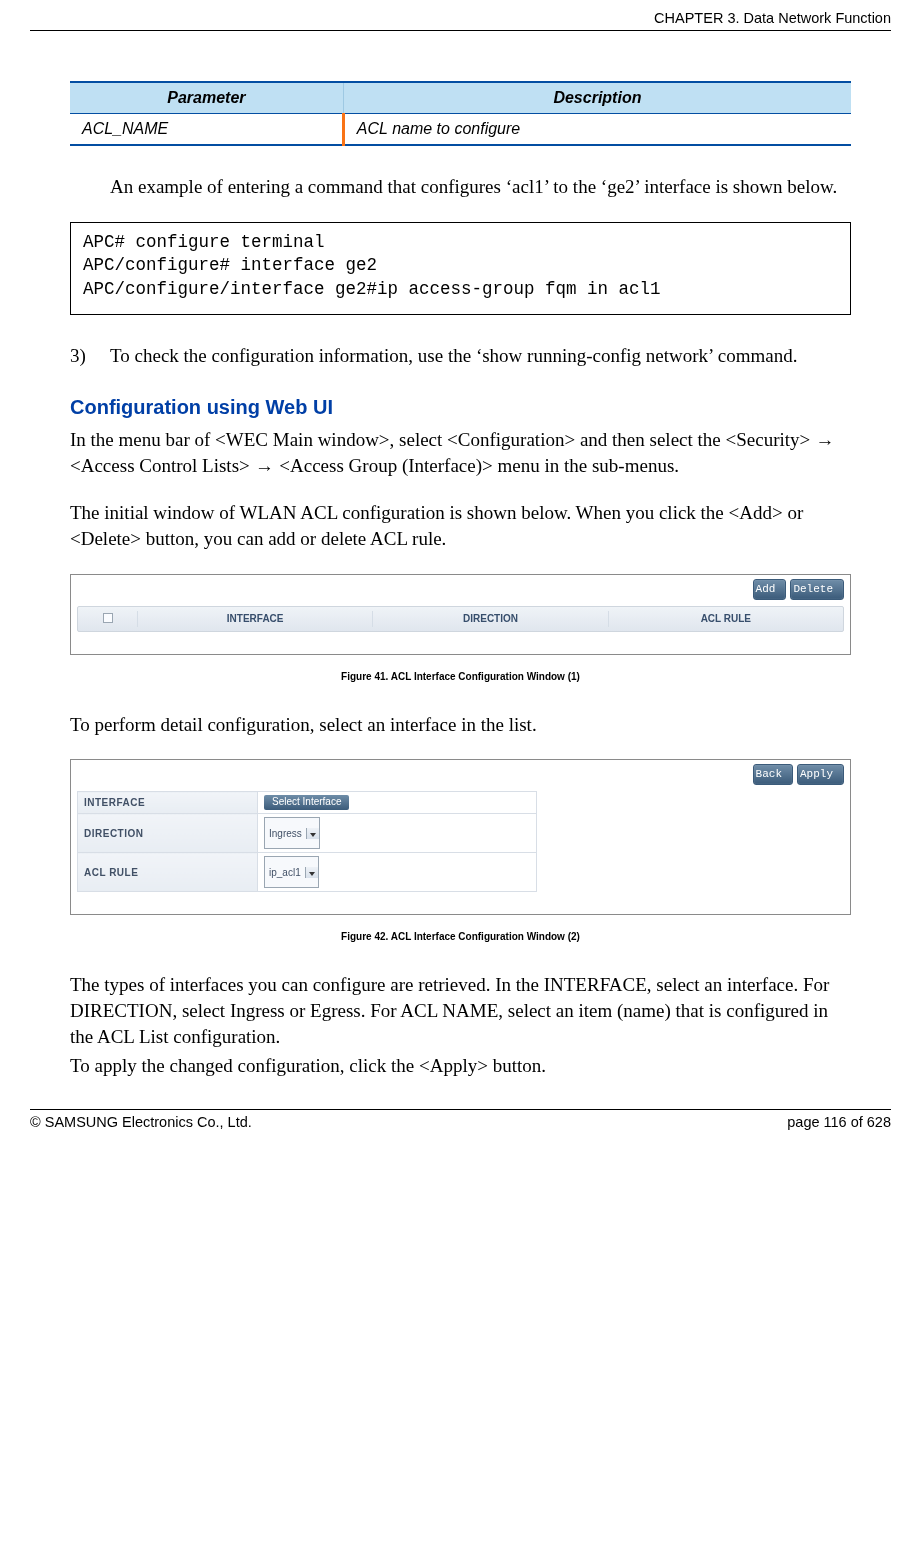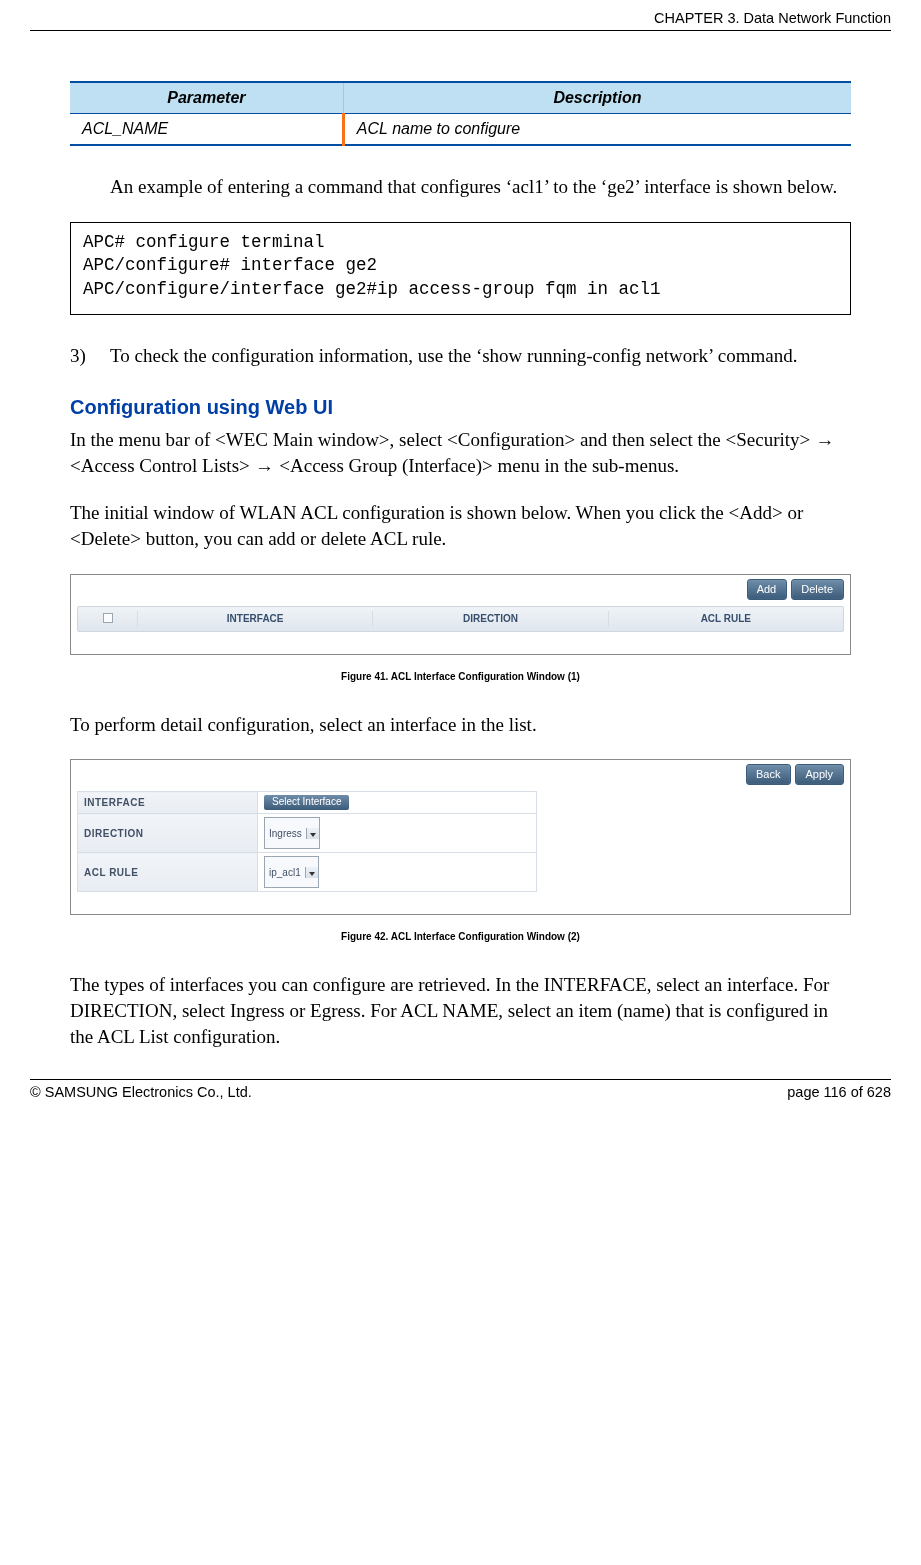--- a/index.html
+++ b/index.html
@@ -114,24 +114,24 @@
     background: #fff;
   }
   .fig-toolbar {
     display: flex;
     justify-content: flex-end;
     gap: 4px;
     margin-bottom: 6px;
   }
   .fig-btn {
     color: #fff;
-    font-family: Liberation Sans, sans-serif;
+    font-family: Liberation Mono, monospace;
     font-size: 11px;
     text-align: center;
-    padding: 3px 10px 4px 9px;
+    padding: 3px 10px 4px 2px;
     border-radius: 3px;
     background: linear-gradient(#6f8da8, #3b5b7a);
     box-shadow: inset 0 0 1px rgba(255,255,255,.4);
     border: 1px solid #3b5b7a;
   }
 
   
   .fig41-head {
     display: flex;
     background: linear-gradient(#eff3f7, #e0e6ee);
@@ -344,20 +344,23 @@
               <span class="sel-text">ip_acl1</span>
               <span class="sel-arrow"><span class="caret-down"></span></span>
             </span>
           </div>
         </div>
       </div>
     </div>
     <p class="caption">Figure 42. ACL Interface Configuration Window (2)</p>
 
     <p class="body-text" style="margin-bottom:4px;">The types of interfaces you can configure are retrieved. In the INTERFACE, select an interface. For DIRECTION, select Ingress or Egress. For ACL NAME, select an item (name) that is configured in the ACL List configuration.</p>
+    <p class="body-text">
+      <span>To apply the changed configuration, click the </span><span class="bold">&lt;Apply&gt;</span><span> button.</span>
+    </p>
 
   </div>
 
   <hr class="footer-rule">
   <div class="footer-bar">
     <span>© SAMSUNG Electronics Co., Ltd.</span>
     <span class="footer-page">page 116 of 628</span>
   </div>
 
 </div>

